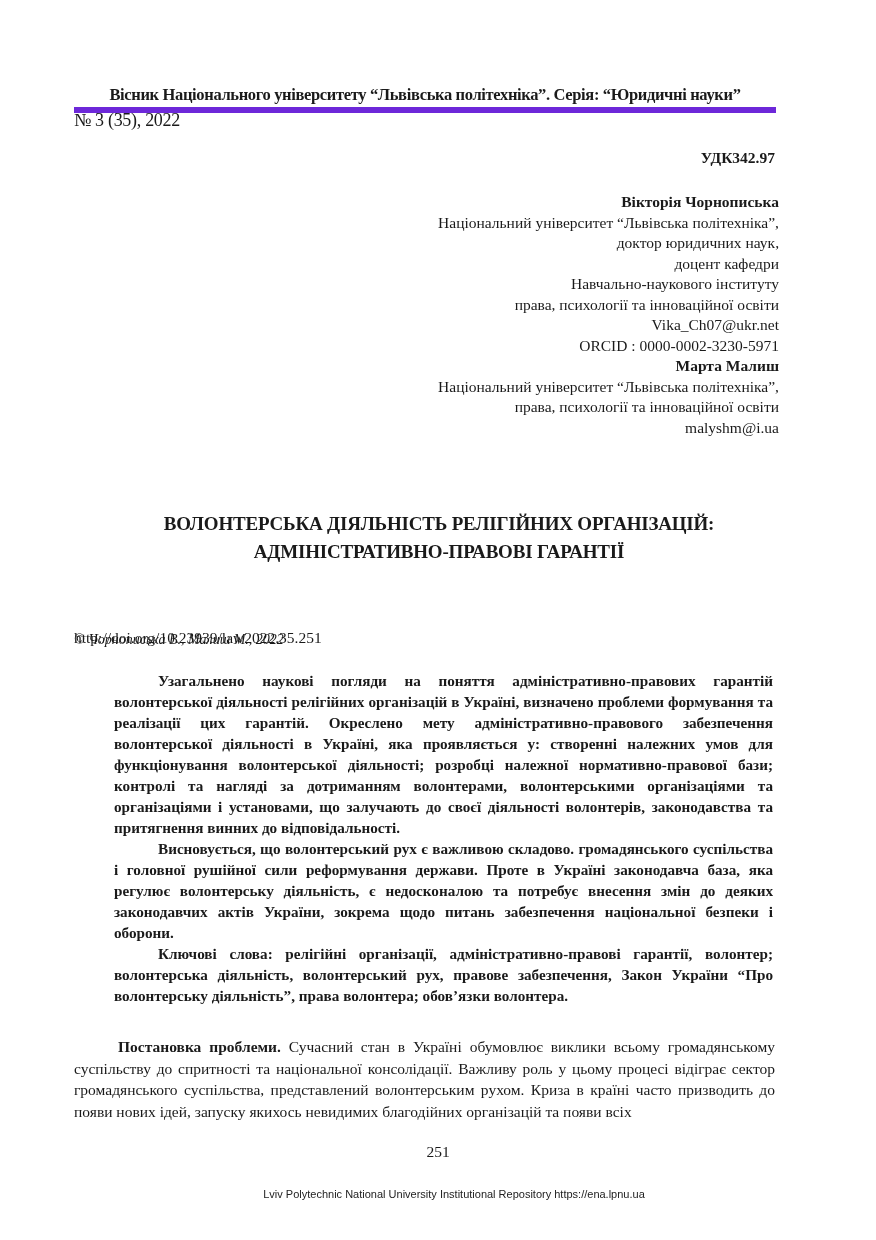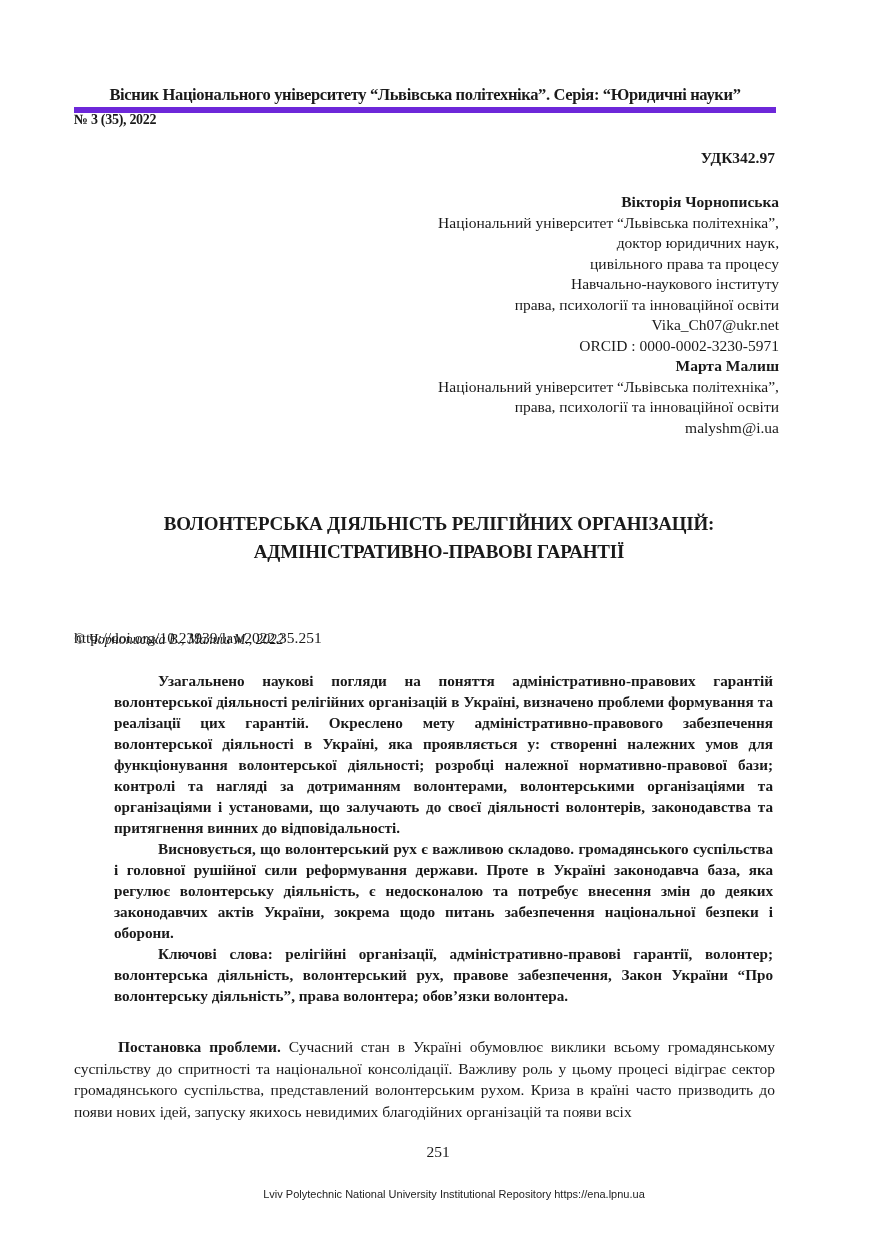--- a/index.html
+++ b/index.html
@@ -7,21 +7,21 @@
     width: 876px; height: 1240px; position: relative; overflow: hidden;
     font-family: "Liberation Serif", serif; color: #1a1a1a;
   }
   .abs { position: absolute; }
   .journal-header {
     left: 74px; width: 702px; top: 84px;
     font-size: 16.5px; font-weight: bold; text-align: center;
     line-height: 22px; letter-spacing: -0.35px;
     border-bottom: 6px solid #6d28d9; padding-bottom: 1px; white-space: nowrap;
   }
-  .issue { left: 74px; top: 110px; font-size: 14px; font-weight: bold; line-height: 20px; letter-spacing: -0.3px; }
+  .issue { left: 74px; top: 110px; font-size: 18px; font-weight: normal; line-height: 20px; letter-spacing: -0.3px; }
   .udc { right: 101px; top: 148px; font-size: 15.5px; font-weight: bold; line-height: 20px; }
   .authors { right: 97px; top: 192px; text-align: right; font-size: 15.5px; line-height: 20.5px; }
   .authors .name { font-weight: bold; }
   .title {
     left: 74px; width: 730px; top: 510px; text-align: center;
     font-size: 19px; font-weight: bold; line-height: 28px; letter-spacing: -0.2px;
   }
   .doi { left: 74px; top: 588px; font-size: 15.5px; line-height: 20px; margin-top: 40px; }
   .copyright { left: 74px; top: 630px; font-size: 14px; line-height: 20px; font-style: italic; }
   .abstract {
@@ -47,21 +47,21 @@
 
 <div class="abs journal-header">Вісник Національного університету “Львівська політехніка”. Серія: “Юридичні науки”</div>
 <div class="abs issue">№ 3 (35), 2022</div>
 
 <div class="abs udc">УДК342.97</div>
 
 <div class="abs authors">
   <div class="name">Вікторія Чорнописька</div>
   <div>Національний університет “Львівська політехніка”,</div>
   <div>доктор юридичних наук,</div>
-  <div>цивільного права та процесу</div>
+  <div>доцент кафедри</div>
   <div>Навчально-наукового інституту</div>
   <div>права, психології та інноваційної освіти</div>
   <div>Vika_Ch07@ukr.net</div>
   <div>ORCID : 0000-0002-3230-5971</div>
   <div class="name">Марта Малиш</div>
   <div>Національний університет “Львівська політехніка”,</div>
   <div>права, психології та інноваційної освіти</div>
   <div>malyshm@i.ua</div>
 </div>
 

